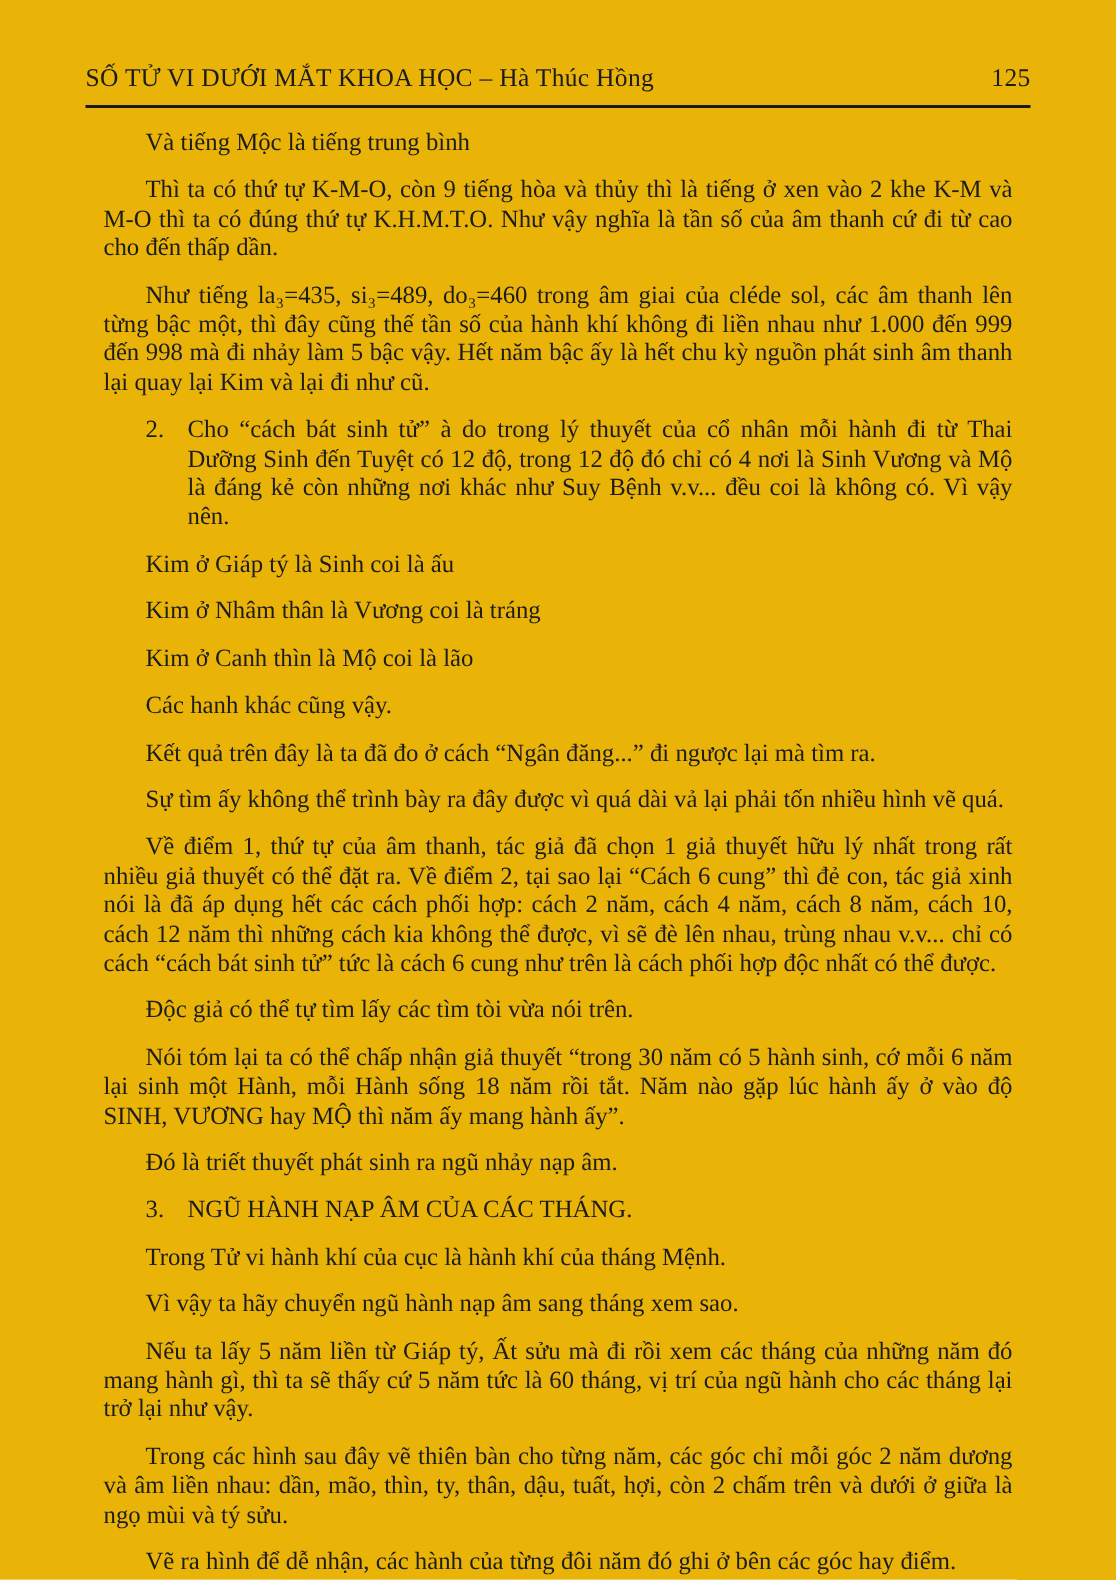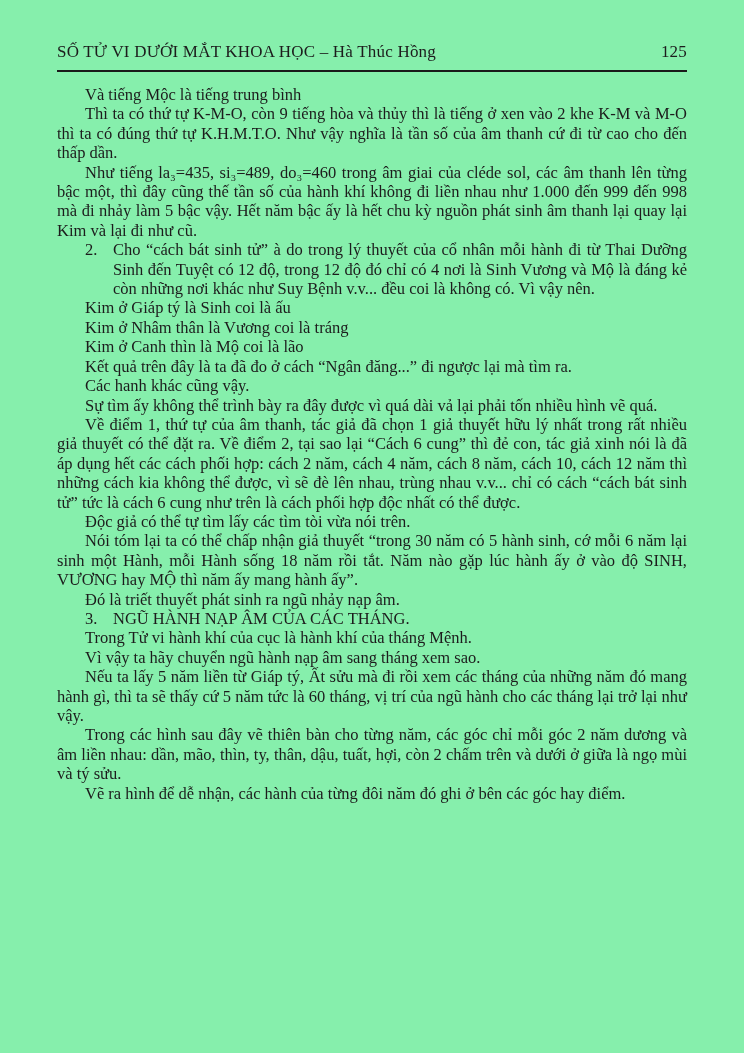--- a/index.html
+++ b/index.html
@@ -13,21 +13,21 @@
     box-sizing: border-box;
     font-family: "Liberation Serif", "DejaVu Serif", serif;
     color: #1c1c1c;
     overflow: hidden;
   }
   .page {
     box-sizing: border-box;
     width: 744px;
     height: 1053px;
     padding: 42px 57px 0 57px;
-    background: #86efac;
+    background: #eab308;
   }
   .page-header {
     display: flex;
     justify-content: space-between;
     align-items: baseline;
     font-size: 17px;
     line-height: 20px;
     letter-spacing: 0.2px;
   }
   .header-rule {
@@ -36,21 +36,21 @@
     border-top: 2px solid #1a1a1a;
     height: 0;
   }
   .page-body {
     margin-top: 13px;
     font-size: 16.5px;
     line-height: 19.4px;
     text-align: justify;
   }
   .para {
-    margin: 0;
+    margin: 12px;
     padding: 0;
   }
   .p-indent {
     text-indent: 28px;
   }
   .p-hang {
     padding-left: 56px;
     text-indent: -28px;
   }
   .para-marker {
@@ -76,23 +76,23 @@
   <p class="para p-indent"><span class="para-text">Như tiếng la₃=435, si₃=489, do₃=460 trong âm giai của cléde sol, các âm thanh lên từng bậc một, thì đây cũng thế tần số của hành khí không đi liền nhau như 1.000 đến 999 đến 998 mà đi nhảy làm 5 bậc vậy. Hết năm bậc ấy là hết chu kỳ nguồn phát sinh âm thanh lại quay lại Kim và lại đi như cũ.</span></p>
 
   <p class="para p-hang"><span class="para-marker">2.</span><span class="para-text">Cho “cách bát sinh tử” à do trong lý thuyết của cổ nhân mỗi hành đi từ Thai Dưỡng Sinh đến Tuyệt có 12 độ, trong 12 độ đó chỉ có 4 nơi là Sinh Vương và Mộ là đáng kẻ còn những nơi khác như Suy Bệnh v.v... đều coi là không có. Vì vậy nên.</span></p>
 
   <p class="para p-indent"><span class="para-text">Kim ở Giáp tý là Sinh coi là ấu</span></p>
 
   <p class="para p-indent"><span class="para-text">Kim ở Nhâm thân là Vương coi là tráng</span></p>
 
   <p class="para p-indent"><span class="para-text">Kim ở Canh thìn là Mộ coi là lão</span></p>
 
+  <p class="para p-indent"><span class="para-text">Các hanh khác cũng vậy.</span></p>
+
   <p class="para p-indent"><span class="para-text">Kết quả trên đây là ta đã đo ở cách “Ngân đăng...” đi ngược lại mà tìm ra.</span></p>
-
-  <p class="para p-indent"><span class="para-text">Các hanh khác cũng vậy.</span></p>
 
   <p class="para p-indent"><span class="para-text">Sự tìm ấy không thể trình bày ra đây được vì quá dài vả lại phải tốn nhiều hình vẽ quá.</span></p>
 
 
   <p class="para p-indent"><span class="para-text">Về điểm 1, thứ tự của âm thanh, tác giả đã chọn 1 giả thuyết hữu lý nhất trong rất nhiều giả thuyết có thể đặt ra. Về điểm 2, tại sao lại “Cách 6 cung” thì đẻ con, tác giả xinh nói là đã áp dụng hết các cách phối hợp: cách 2 năm, cách 4 năm, cách 8 năm, cách 10, cách 12 năm thì những cách kia không thể được, vì sẽ đè lên nhau, trùng nhau v.v... chỉ có cách “cách bát sinh tử” tức là cách 6 cung như trên là cách phối hợp độc nhất có thể được.</span></p>
 
   <p class="para p-indent"><span class="para-text">Độc giả có thể tự tìm lấy các tìm tòi vừa nói trên.</span></p>
 
   <p class="para p-indent"><span class="para-text">Nói tóm lại ta có thể chấp nhận giả thuyết “trong 30 năm có 5 hành sinh, cớ mỗi 6 năm lại sinh một Hành, mỗi Hành sống 18 năm rồi tắt. Năm nào gặp lúc hành ấy ở vào độ SINH, VƯƠNG hay MỘ thì năm ấy mang hành ấy”.</span></p>
 

